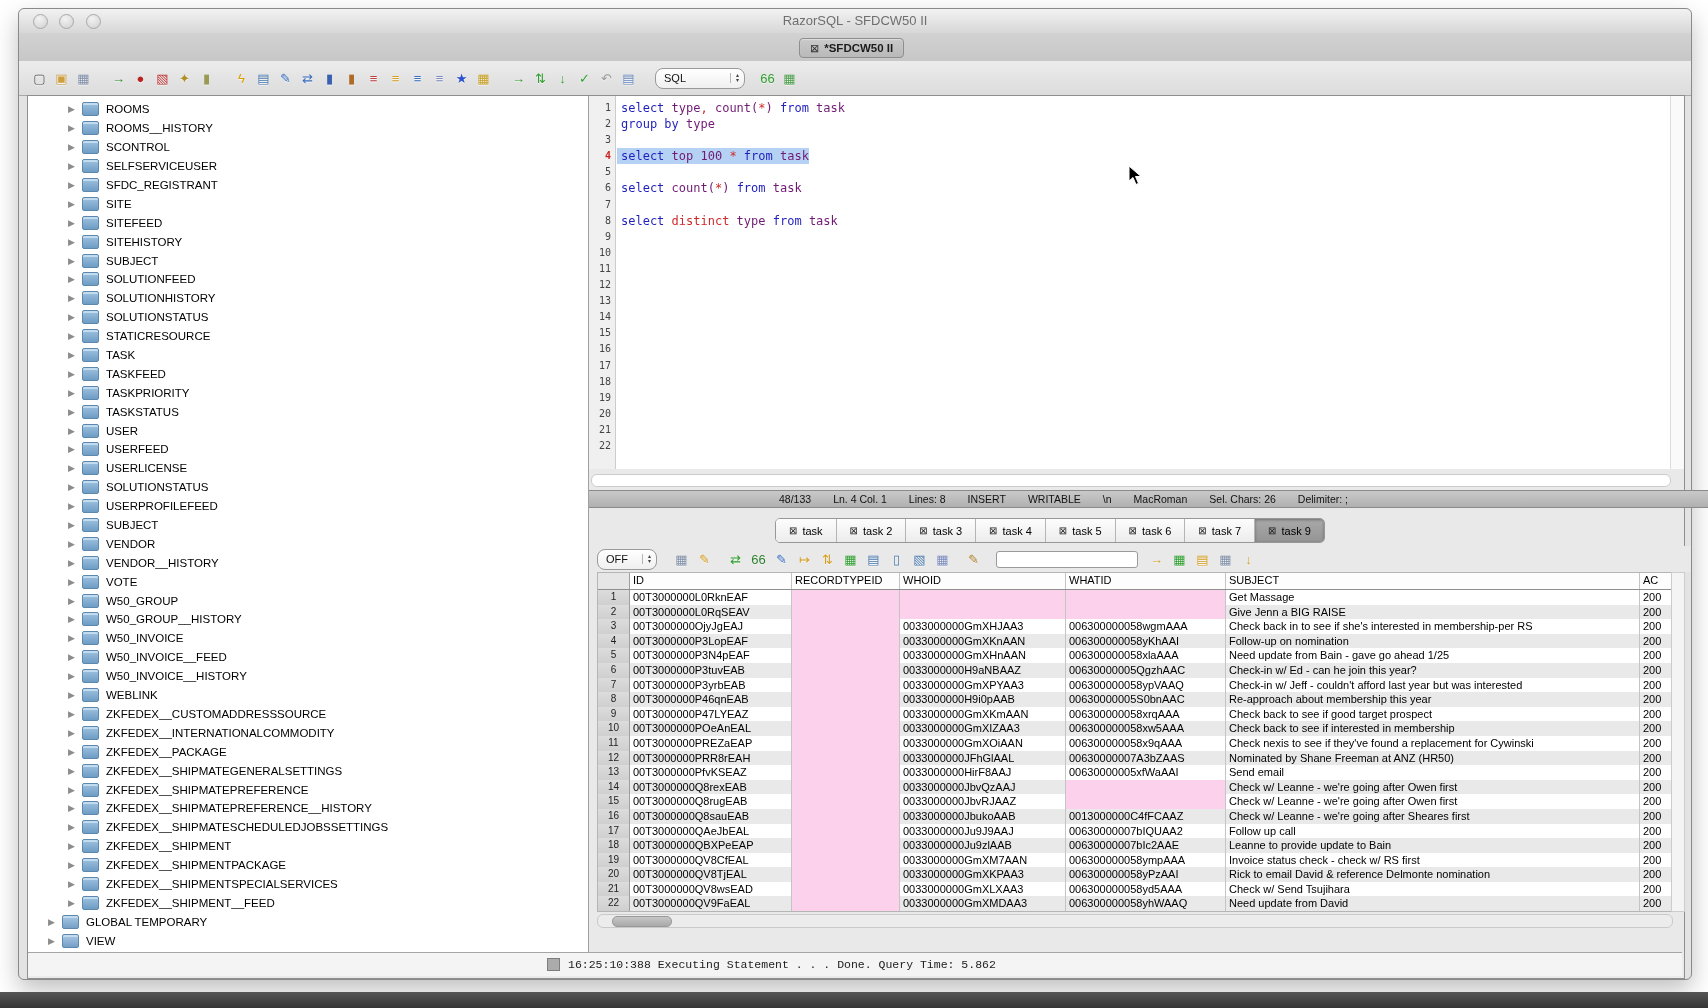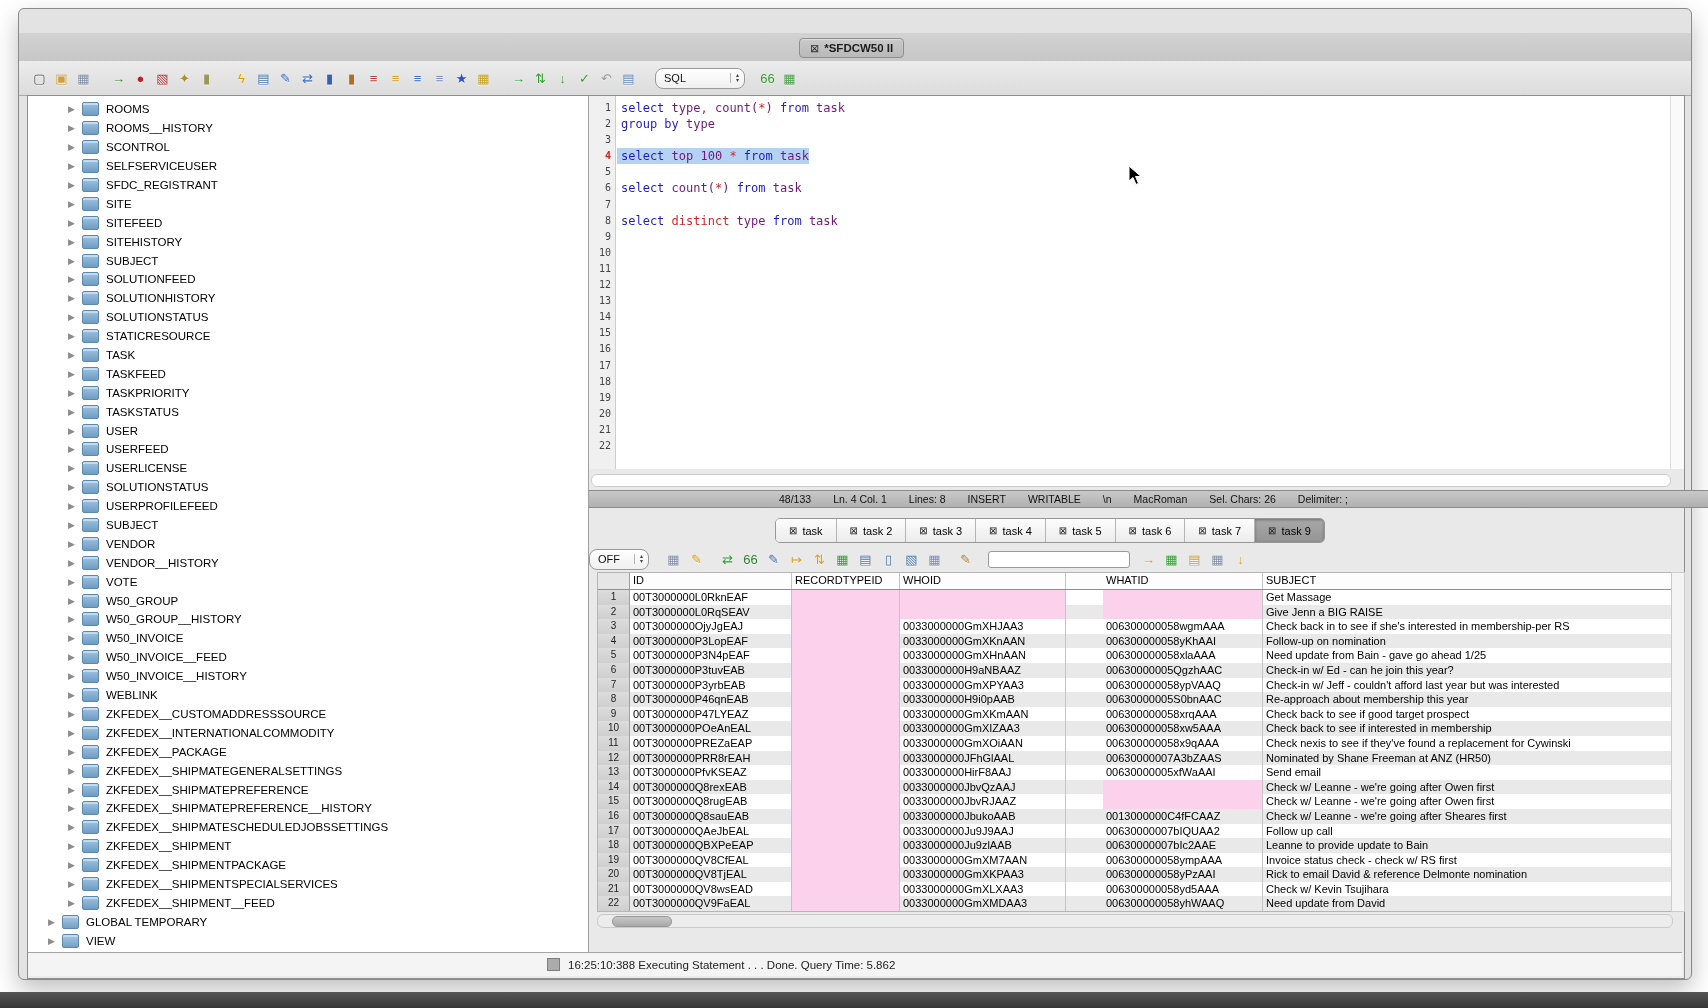--- a/index.html
+++ b/index.html
@@ -76,61 +76,73 @@
   
   #rtabs{left:186px;top:422px;height:23px;display:flex;border:1px solid #979797;border-radius:5px;overflow:hidden;
          background:#fff;}
   .rtab{display:flex;align-items:center;gap:5px;padding:0 13px;font-size:11px;color:#000;
         background:linear-gradient(#fdfdfd,#ececec);border-left:1px solid #b5b5b5;}
   .rtab:first-child{border-left:none;}
   .rtab.active{background:linear-gradient(#a9a9a9,#949494);box-shadow:inset 0 1px 3px rgba(0,0,0,.35);}
   .rtab .x{font-size:10px;color:#222;}
 
   
-  #rtoolbar{left:0;top:450px;width:1094px;height:26px;display:flex;align-items:center;background:#e9e9e9;}
+  #rtoolbar{left:0;top:450px;width:1094px;height:26px;display:flex;align-items:center;padding-left:8px;background:#e9e9e9;}
   #off-combo{width:58px;margin-right:16px;}
   .rt-group{display:flex;align-items:center;gap:6px;margin-right:14px;}
   #rsearch{width:132px;height:15px;border:1px solid #9a9a9a;border-radius:3px;background:#fff;font-size:11px;
            padding:0 4px;margin-right:10px;font-family:"Liberation Sans",sans-serif;}
 
   
   #grid{left:8px;top:476px;width:1074px;height:338px;overflow:hidden;background:#fff;border:1px solid #b5b5b5;}
   .grow,#ghead{display:flex;width:1082px;}
   #ghead{height:16px;background:#fdfdfd;border-bottom:1px solid #8f8f8f;}
   #ghead .cell{font-size:11px;color:#000;background:#fdfdfd;}
   #ghead .c-num{background:#e6e6e6;}
   .grow{height:14.6px;}
   .grow:nth-child(even){background:#e9e9e9;}
   .cell{font-size:11px;line-height:14.6px;padding-left:3px;overflow:hidden;white-space:nowrap;
         border-right:1px solid #c4c4c4;flex:0 0 auto;box-sizing:border-box;}
   .c-num{width:32px;background:linear-gradient(#dcdcdc,#cfcfcf);border-right:1px solid #9f9f9f;
          text-align:center;padding-left:0;font-size:10px;color:#222;}
-  .c-id{width:162px;}.c-rtid{width:108px;}.c-who{width:166px;}.c-what{width:160px;margin-left:37px;}
+  .c-id{width:162px;}.c-rtid{width:108px;}.c-who{width:166px;}.c-what{width:160px;}
   .c-subj{width:414px;}.c-ac{width:40px;border-right:none;}
   .cell.null{background:#fbd1eb;}
   #grid-vscroll{left:1082px;top:476px;width:12px;height:338px;background:#f4f4f4;border:1px solid #ccc;}
   #grid-hscroll{left:8px;top:818px;width:1074px;height:12px;background:#ececec;border:1px solid #c9c9c9;border-radius:6px;}
   #grid-hthumb{left:14px;top:1px;width:58px;height:9px;border-radius:5px;background:linear-gradient(#c6c6c6,#a9a9a9);
                border:1px solid #9a9a9a;}
 
   
   #bottom-status{left:0;top:856px;width:1654px;height:24px;background:#f4f4f4;border-top:1px solid #a5a5a5;
                  display:flex;align-items:center;padding-left:519px;box-sizing:border-box;}
   #status-square{width:11px;height:11px;background:#ababab;border:1px solid #7d7d7d;margin-right:8px;flex:0 0 auto;}
-  #status-msg{font-family:Liberation Sans, sans-serif;font-size:11.5px;color:#222;white-space:pre;}
+  #status-msg{font-family:Liberation Mono, monospace;font-size:11.5px;color:#222;white-space:pre;}
 
   
   #desktop-strip{left:0;top:992px;width:1708px;height:16px;background:linear-gradient(#565656,#353535);}
   #cursor{left:1128px;top:166px;width:14px;height:20px;}
 </style>
 </head>
 <body>
 
 <div id="window" class="abs">
 
+  <div id="titlebar" class="abs">
+    <div id="lights" class="abs">
+      
+        <span class="light"></span>
+      
+        <span class="light"></span>
+      
+        <span class="light"></span>
+      
+    </div>
+    <div id="win-title" class="abs">RazorSQL - SFDCW50 II</div>
+  </div>
 
   <div id="doctab-row" class="abs">
     <div id="doc-tab" class="abs">
       <span class="x">⊠</span>
       <span>*SFDCW50 II</span>
     </div>
   </div>
 
   <div id="toolbar" class="abs">
 
@@ -960,21 +972,21 @@
               <span class="cell c-subj">Rick to email David &amp; reference Delmonte nomination</span>
               <span class="cell c-ac">200</span>
             </div>
 
             <div class="grow">
               <span class="cell c-num">21</span>
               <span class="cell c-id">00T3000000QV8wsEAD</span>
               <span class="cell c-rtid null"></span>
               <span class="cell c-who">0033000000GmXLXAA3</span>
               <span class="cell c-what">006300000058yd5AAA</span>
-              <span class="cell c-subj">Check w/ Kevin Tsujihara</span>
+              <span class="cell c-subj">Check w/ Send Tsujihara</span>
               <span class="cell c-ac">200</span>
             </div>
 
             <div class="grow">
               <span class="cell c-num">22</span>
               <span class="cell c-id">00T3000000QV9FaEAL</span>
               <span class="cell c-rtid null"></span>
               <span class="cell c-who">0033000000GmXMDAA3</span>
               <span class="cell c-what">006300000058yhWAAQ</span>
               <span class="cell c-subj">Need update from David</span>

